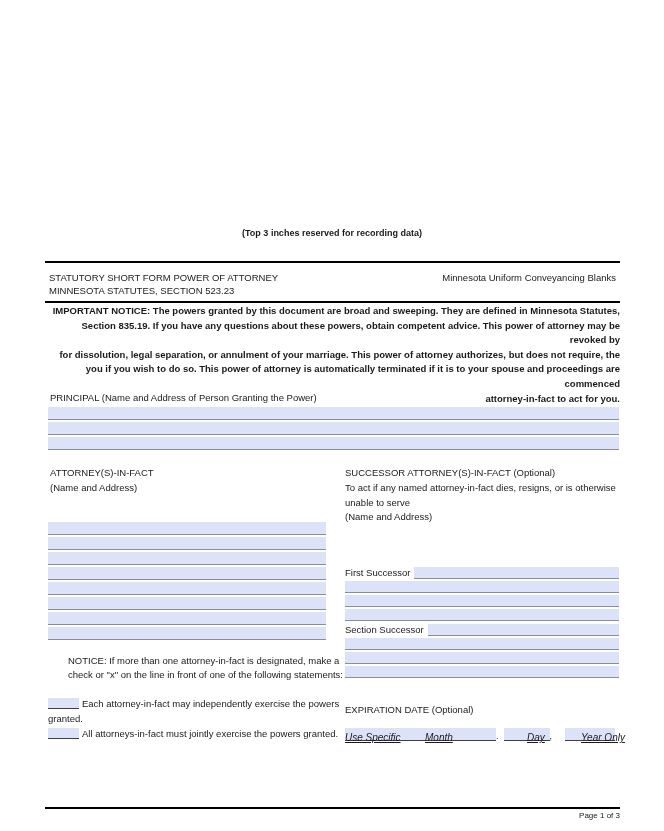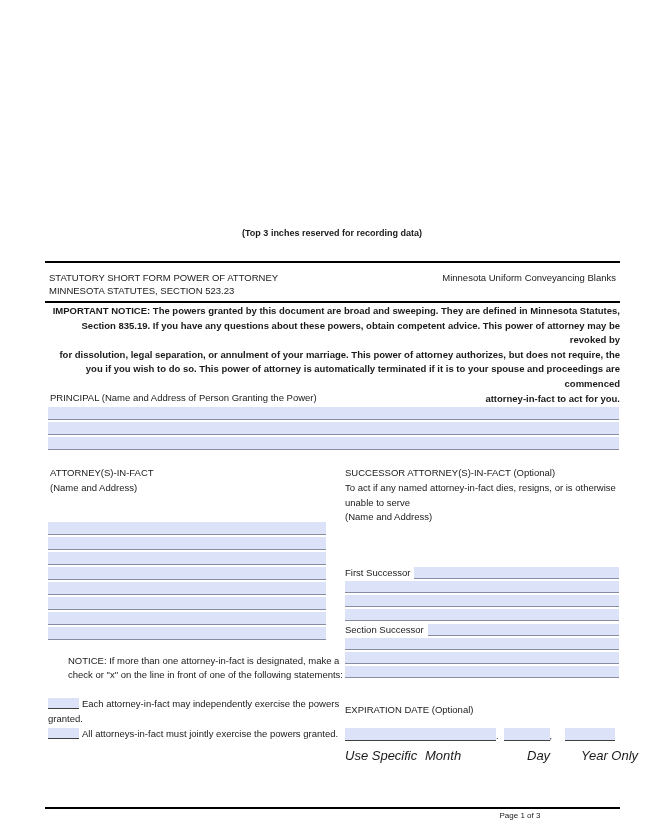--- a/index.html
+++ b/index.html
@@ -61,31 +61,31 @@
   .exp-fields {
     position:absolute; top:728px; left:345px; width:276px;
     display:flex; align-items:flex-end;
   }
   .exp-box { height:13px; background:#dce3f8; border-bottom:1px solid #3f3f3f; }
   .exp-month { width:151px; }
   .exp-day   { width:46px; margin-left:5px; }
   .exp-year  { width:50px; margin-left:13px; }
   .exp-sep { font-size:9px; line-height:9px; }
   .exp-sublabel {
-    position:absolute; top:748px;
-    font-style:italic; font-size:13px; color:#1a1a1a;
+    position:absolute; top:732px;
+    font-style:italic; font-size:10px; color:#1a1a1a;text-decoration:underline;
   }
   .sub-use   { left:345px; }
   .sub-month { left:425px; }
   .sub-day   { left:527px; }
   .sub-year  { left:581px;text-align:center; }
   .footer-rule { position:absolute; top:807px; left:45px; width:575px; border-top:2px solid #000; }
   .footer-page {
     position:absolute; top:811px; left:420px; width:200px;
-    text-align:center; font-size:8px;
+    text-align:right; font-size:8px;
   }
 </style>
 </head>
 <body>
 
 <div class="page">
 
   <div class="recording-note">(Top 3 inches reserved for recording data)</div>
 
   <div class="header-box">

